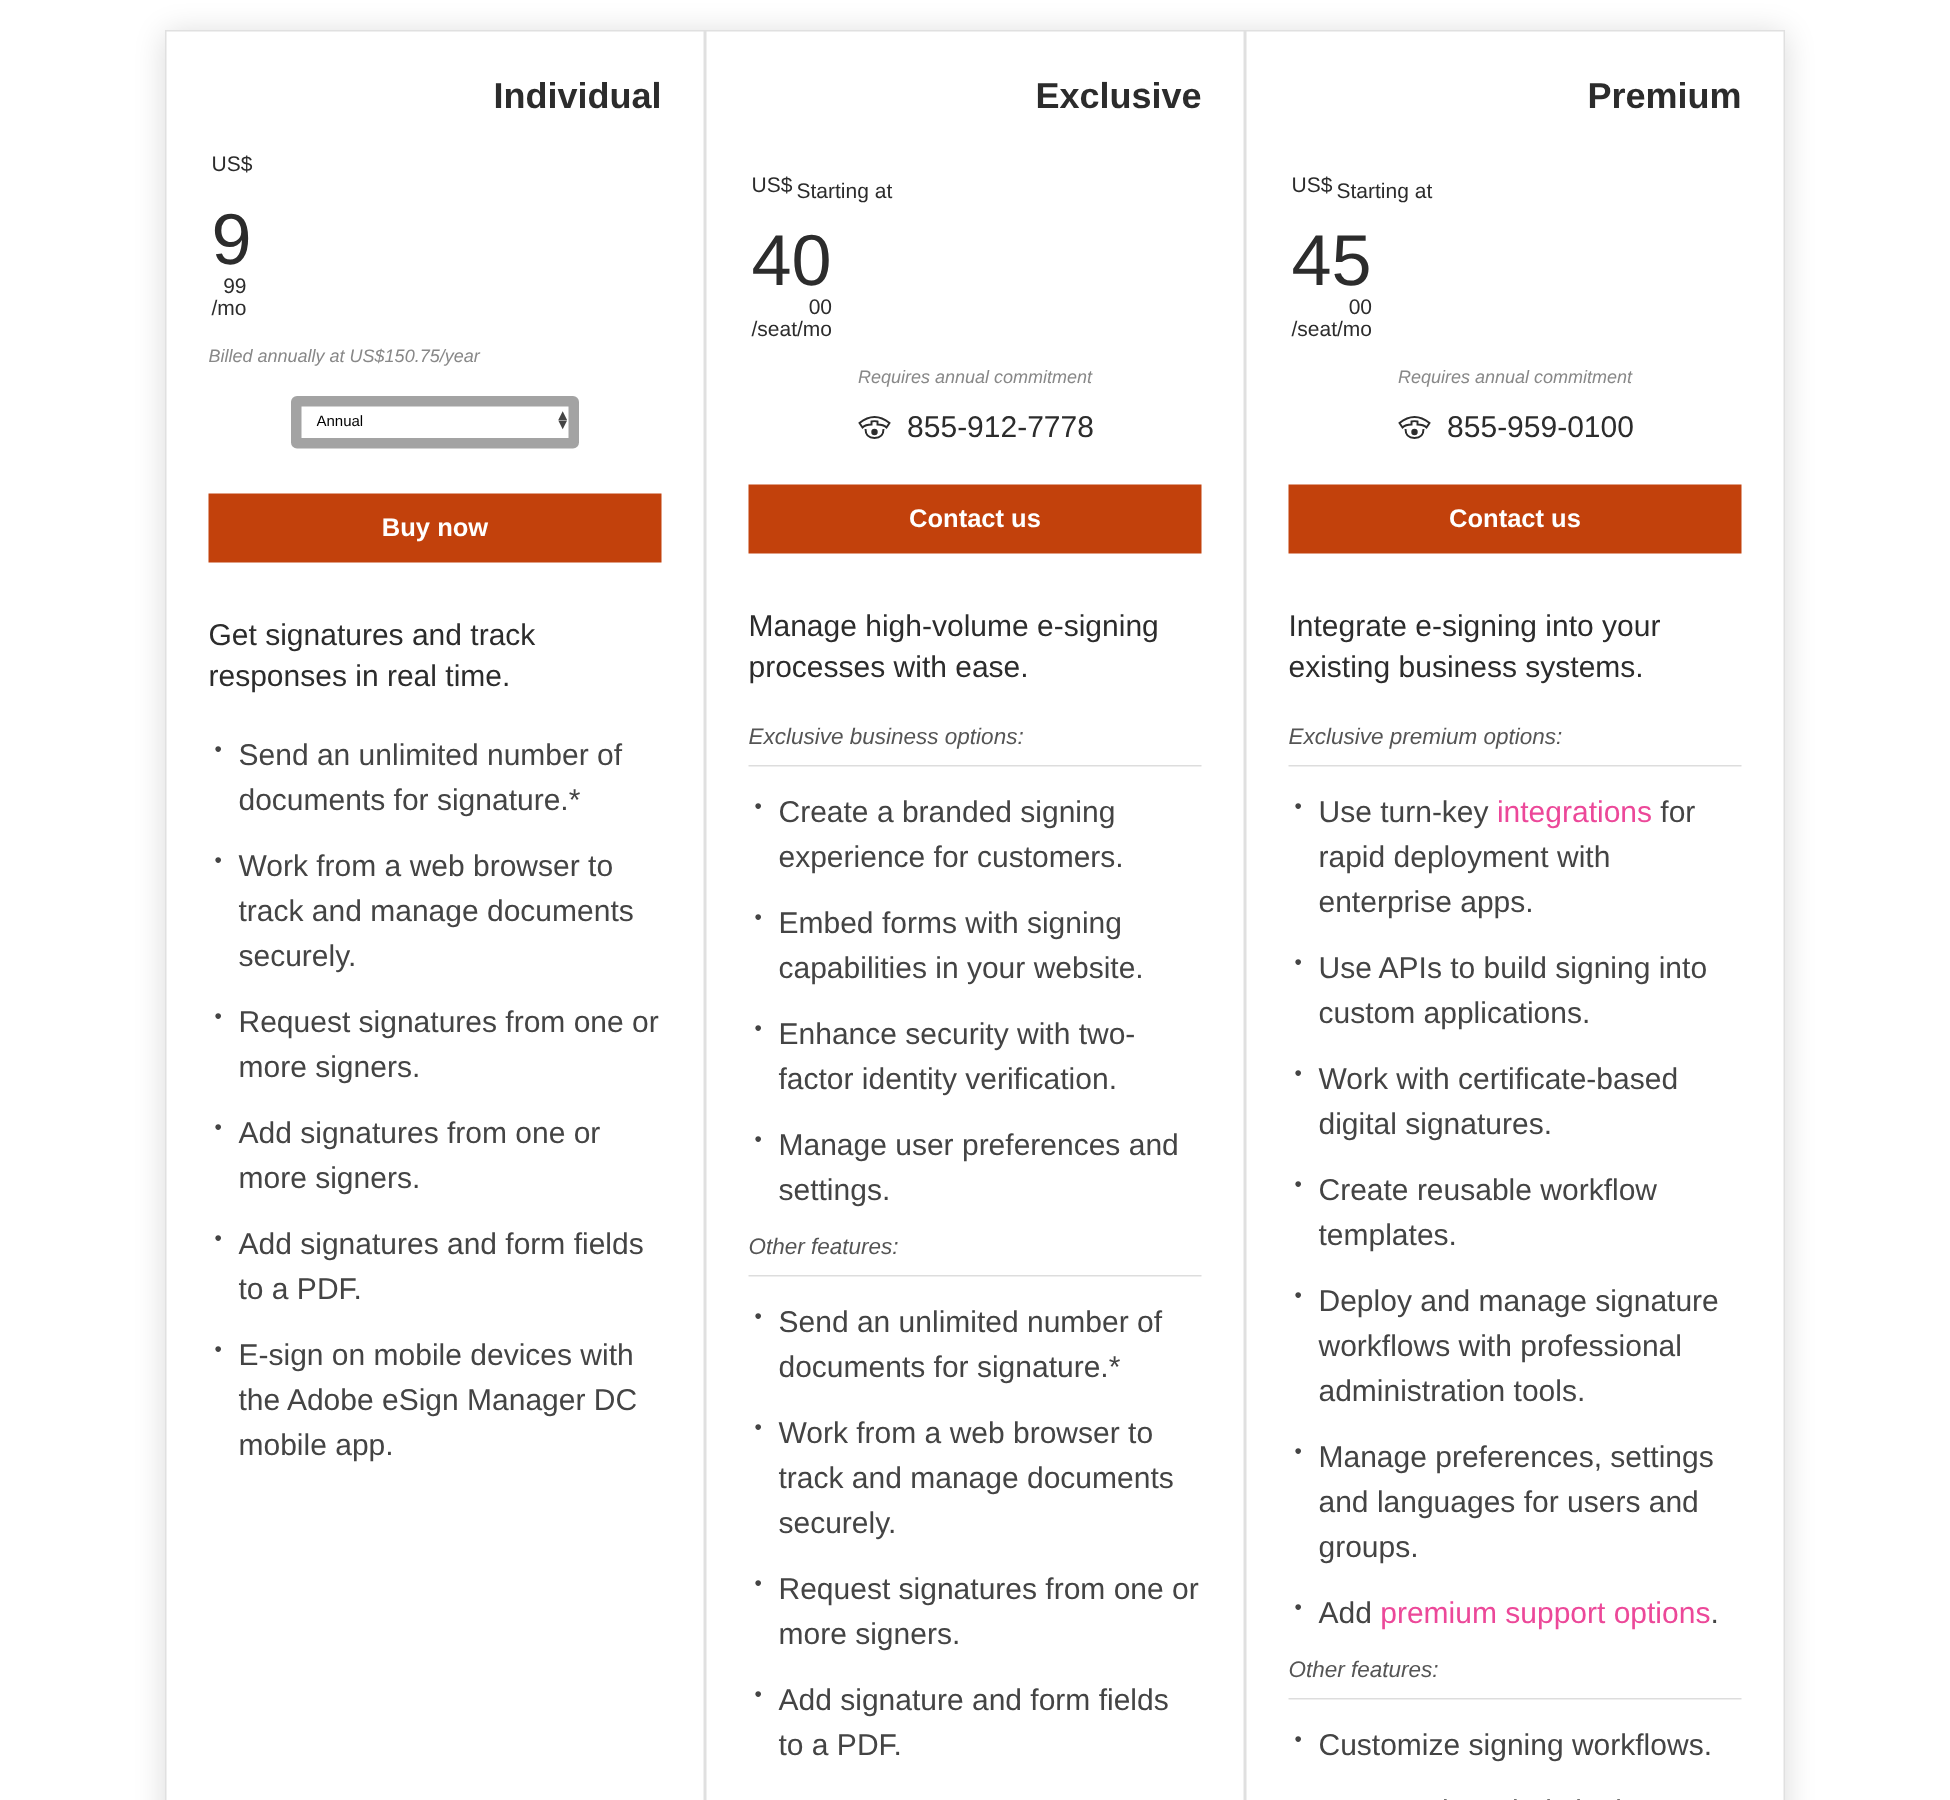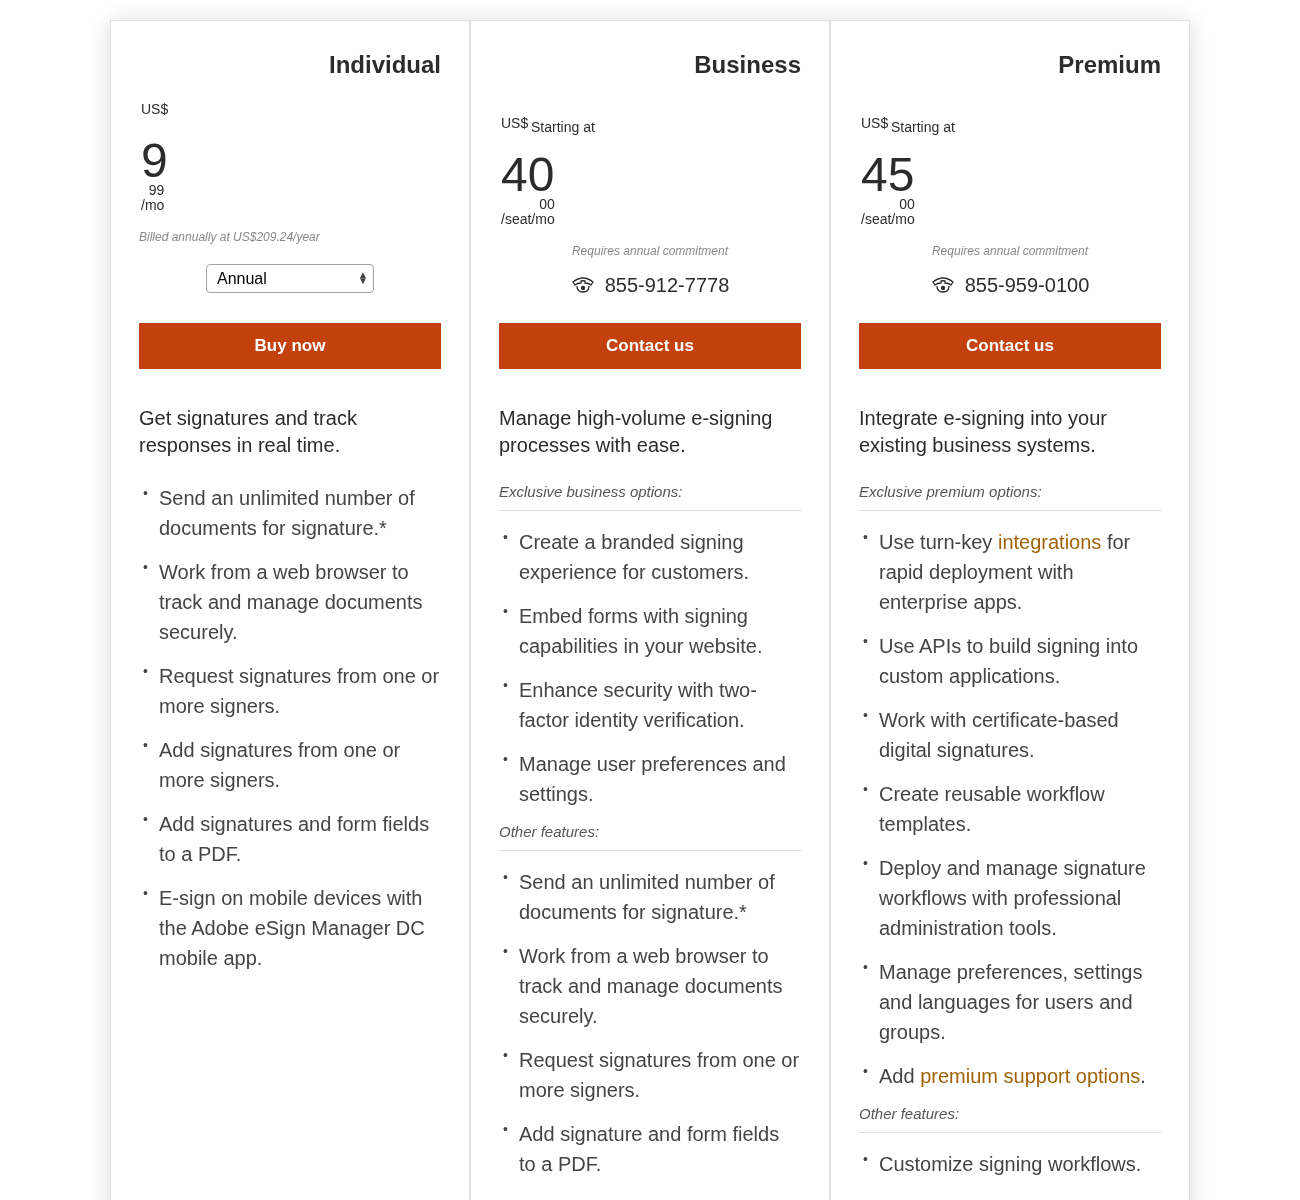--- a/index.html
+++ b/index.html
@@ -89,24 +89,24 @@
       font-style: italic;
       text-align: center;
       margin-bottom: 16px;
       margin-top: 8px;
     }
     .dropdown-wrapper {
       text-align: center;
       margin-bottom: 30px;
     }
     select {
-      width: 168px;
+      width: 192px;
       padding: 5px 10px;
-      font-size: 16px;
-      border: 1px solid #a3a3a3;
+      font-size: 10px;
+      border: 7px solid #a3a3a3;
       border-radius: 4px;
       background: #fff;
       appearance: none;
       -webkit-appearance: none;
       cursor: pointer;
     }
     .select-wrapper {
       position: relative;
       display: inline-block;
     }
@@ -175,21 +175,21 @@
     }
     ul.features li::before {
       content: "•";
       position: absolute;
       left: 4px;
       top: 0;
       color: #444;
       font-size: 14px;
     }
     .link {
-      color: #a16207;
+      color: #ec4899;
       text-decoration: none;
       margin-top: 32px;
     }
     .torn-edge {
       max-width: 1080px;
       margin: 0 auto;
       height: 24px;
       background: #fff;
       position: relative;
       overflow: hidden;
@@ -213,21 +213,21 @@
     <div class="price-block">
       <div class="price-line">
         <span class="currency">US$</span>
         <span class="price-main">9</span>
         <span class="price-sub">
           <div>99</div>
           <div>/mo</div>
         </span>
       </div>
     </div>
-    <div class="billed-note">Billed annually at US$209.24/year</div>
+    <div class="billed-note">Billed annually at US$150.75/year</div>
     <div class="dropdown-wrapper">
       <span class="select-wrapper">
         <select>
           <option>Annual</option>
         </select>
         <span class="select-arrows">▲<br>▼</span>
       </span>
     </div>
     <button class="cta-button">Buy now</button>
     <div class="headline">Get signatures and track responses in real time.</div>
@@ -235,21 +235,21 @@
       <li>Send an unlimited number of documents for signature.*</li>
       <li>Work from a web browser to track and manage documents securely.</li>
       <li>Request signatures from one or more signers.</li>
       <li>Add signatures from one or more signers.</li>
       <li>Add signatures and form fields to a PDF.</li>
       <li>E-sign on mobile devices with the Adobe eSign Manager DC mobile app.</li>
     </ul>
   </div>
 
   <div class="pricing-card">
-    <h2 class="plan-title">Business</h2>
+    <h2 class="plan-title">Exclusive</h2>
     <div class="price-block">
       <div class="starting-at">Starting at</div>
       <div class="price-line">
         <span class="currency">US$</span>
         <span class="price-main">40</span>
         <span class="price-sub">
           <div>00</div>
           <div>/seat/mo</div>
         </span>
       </div>

